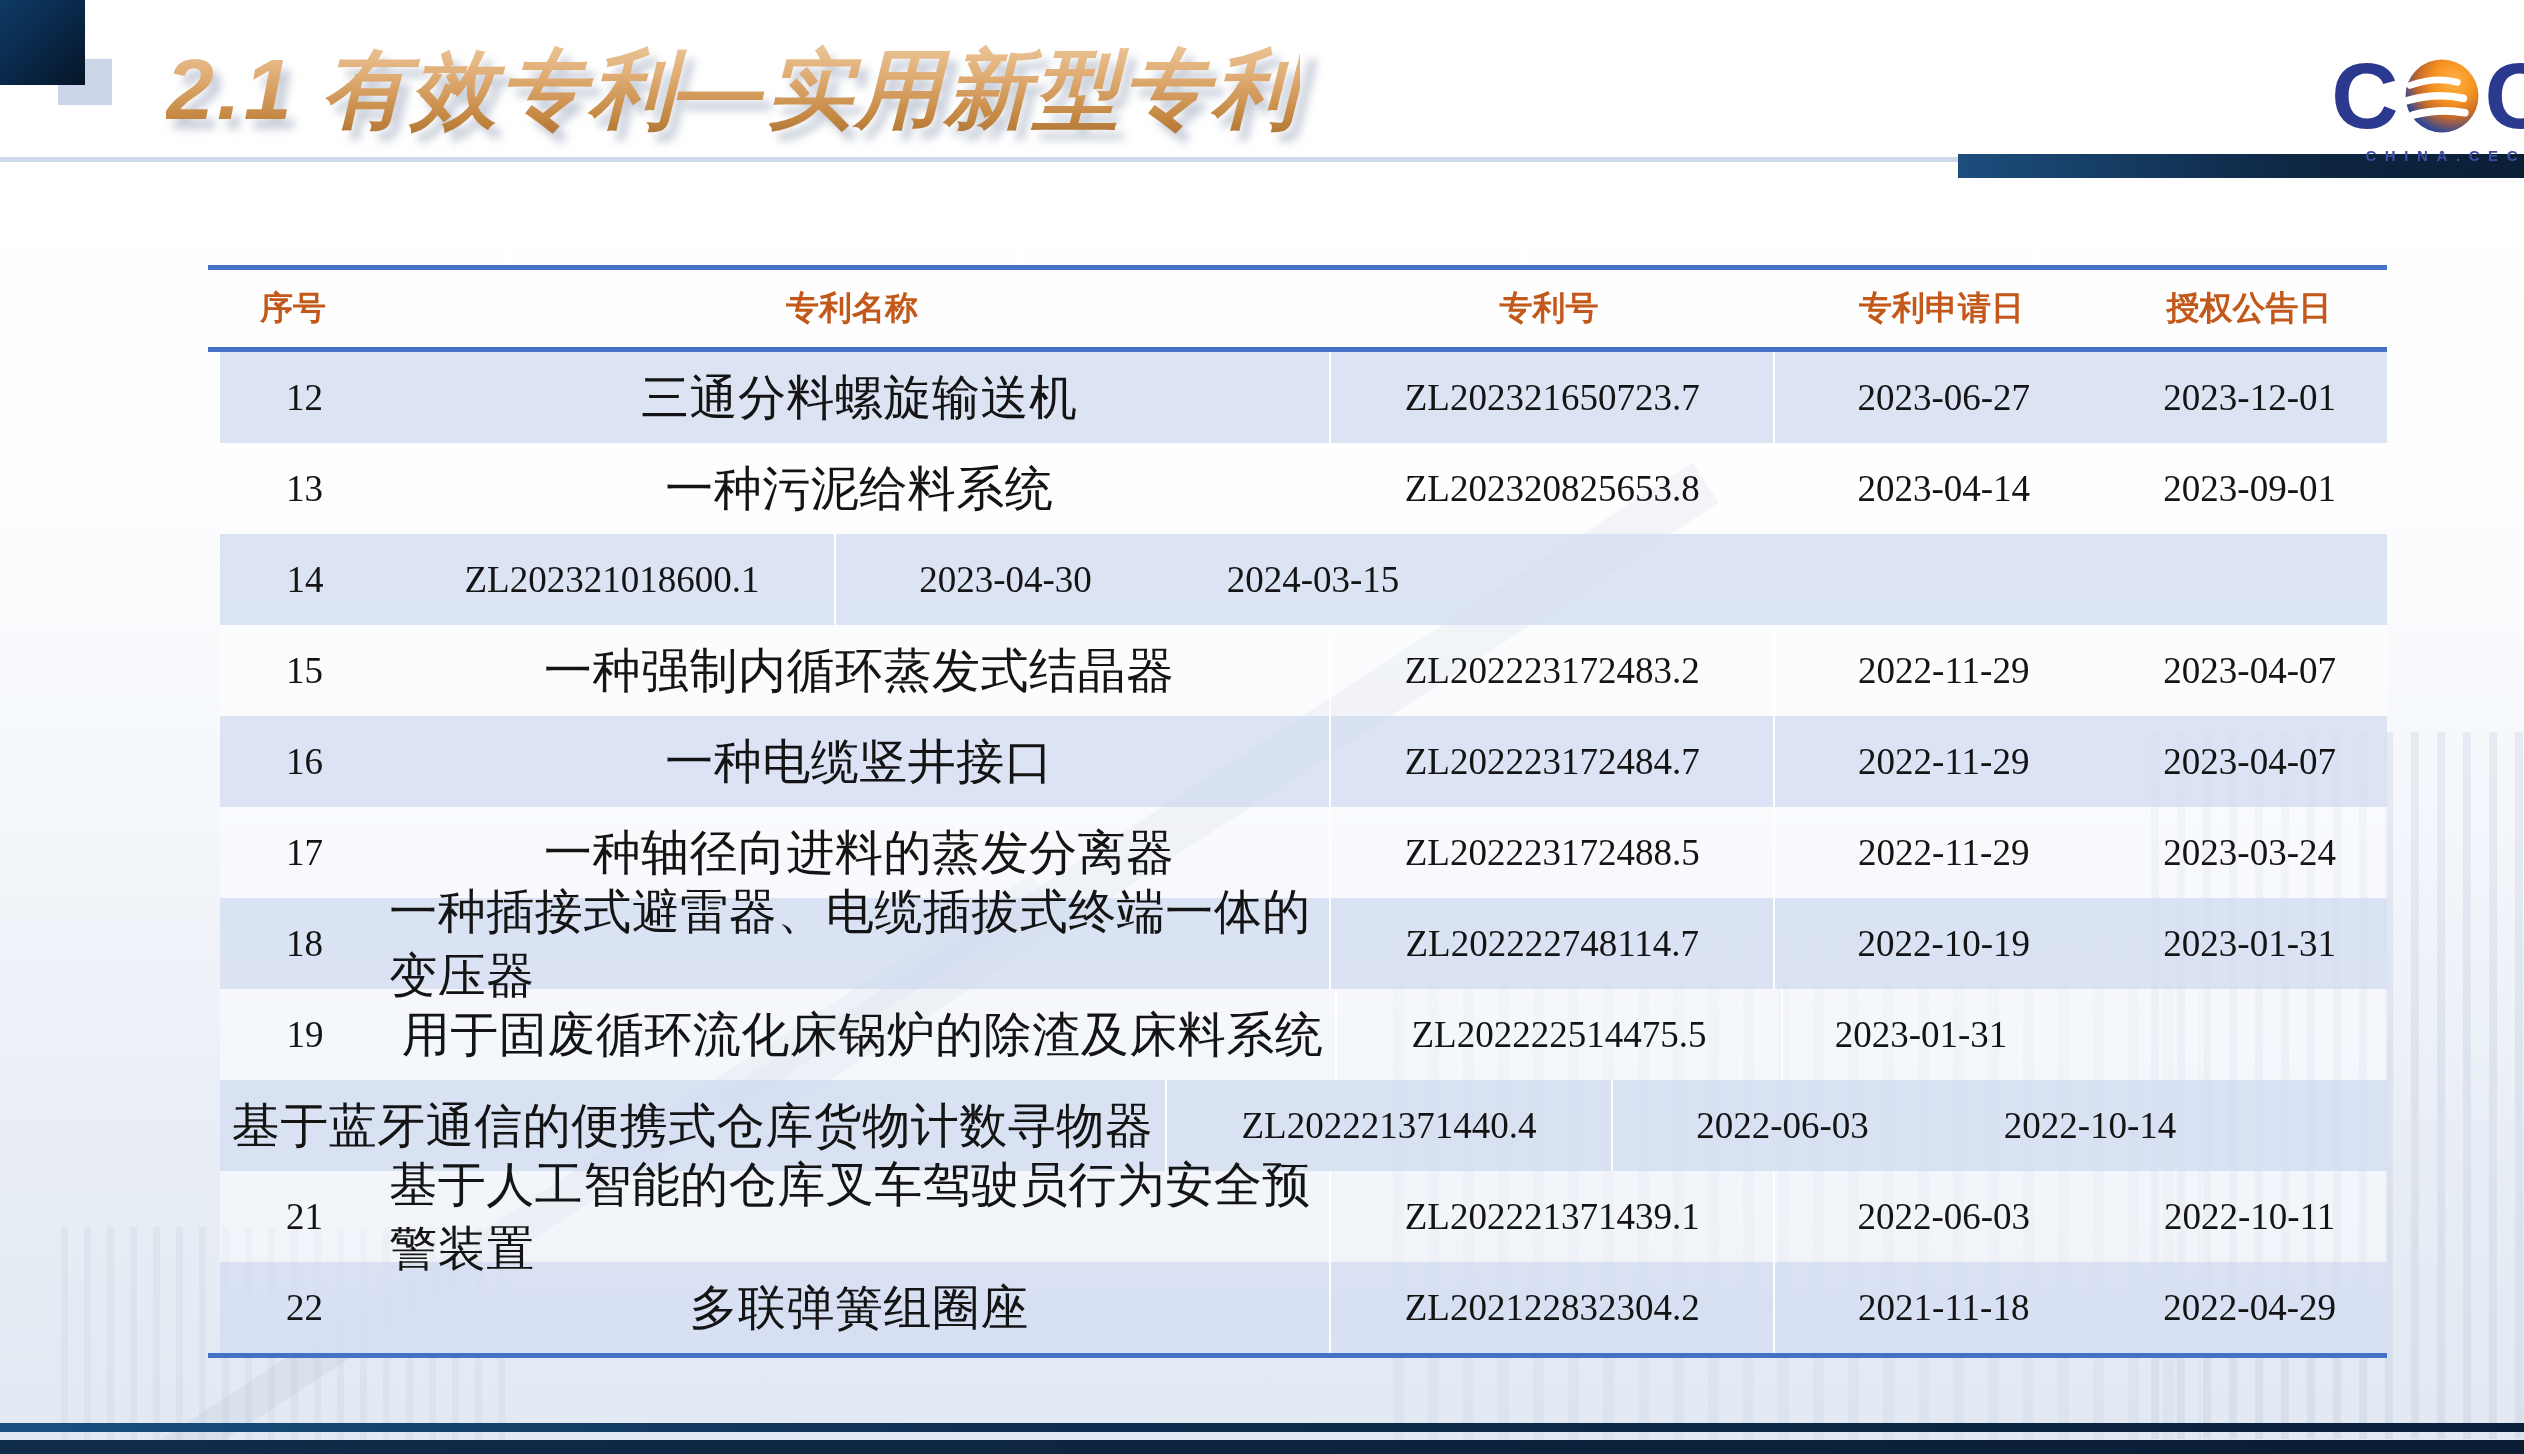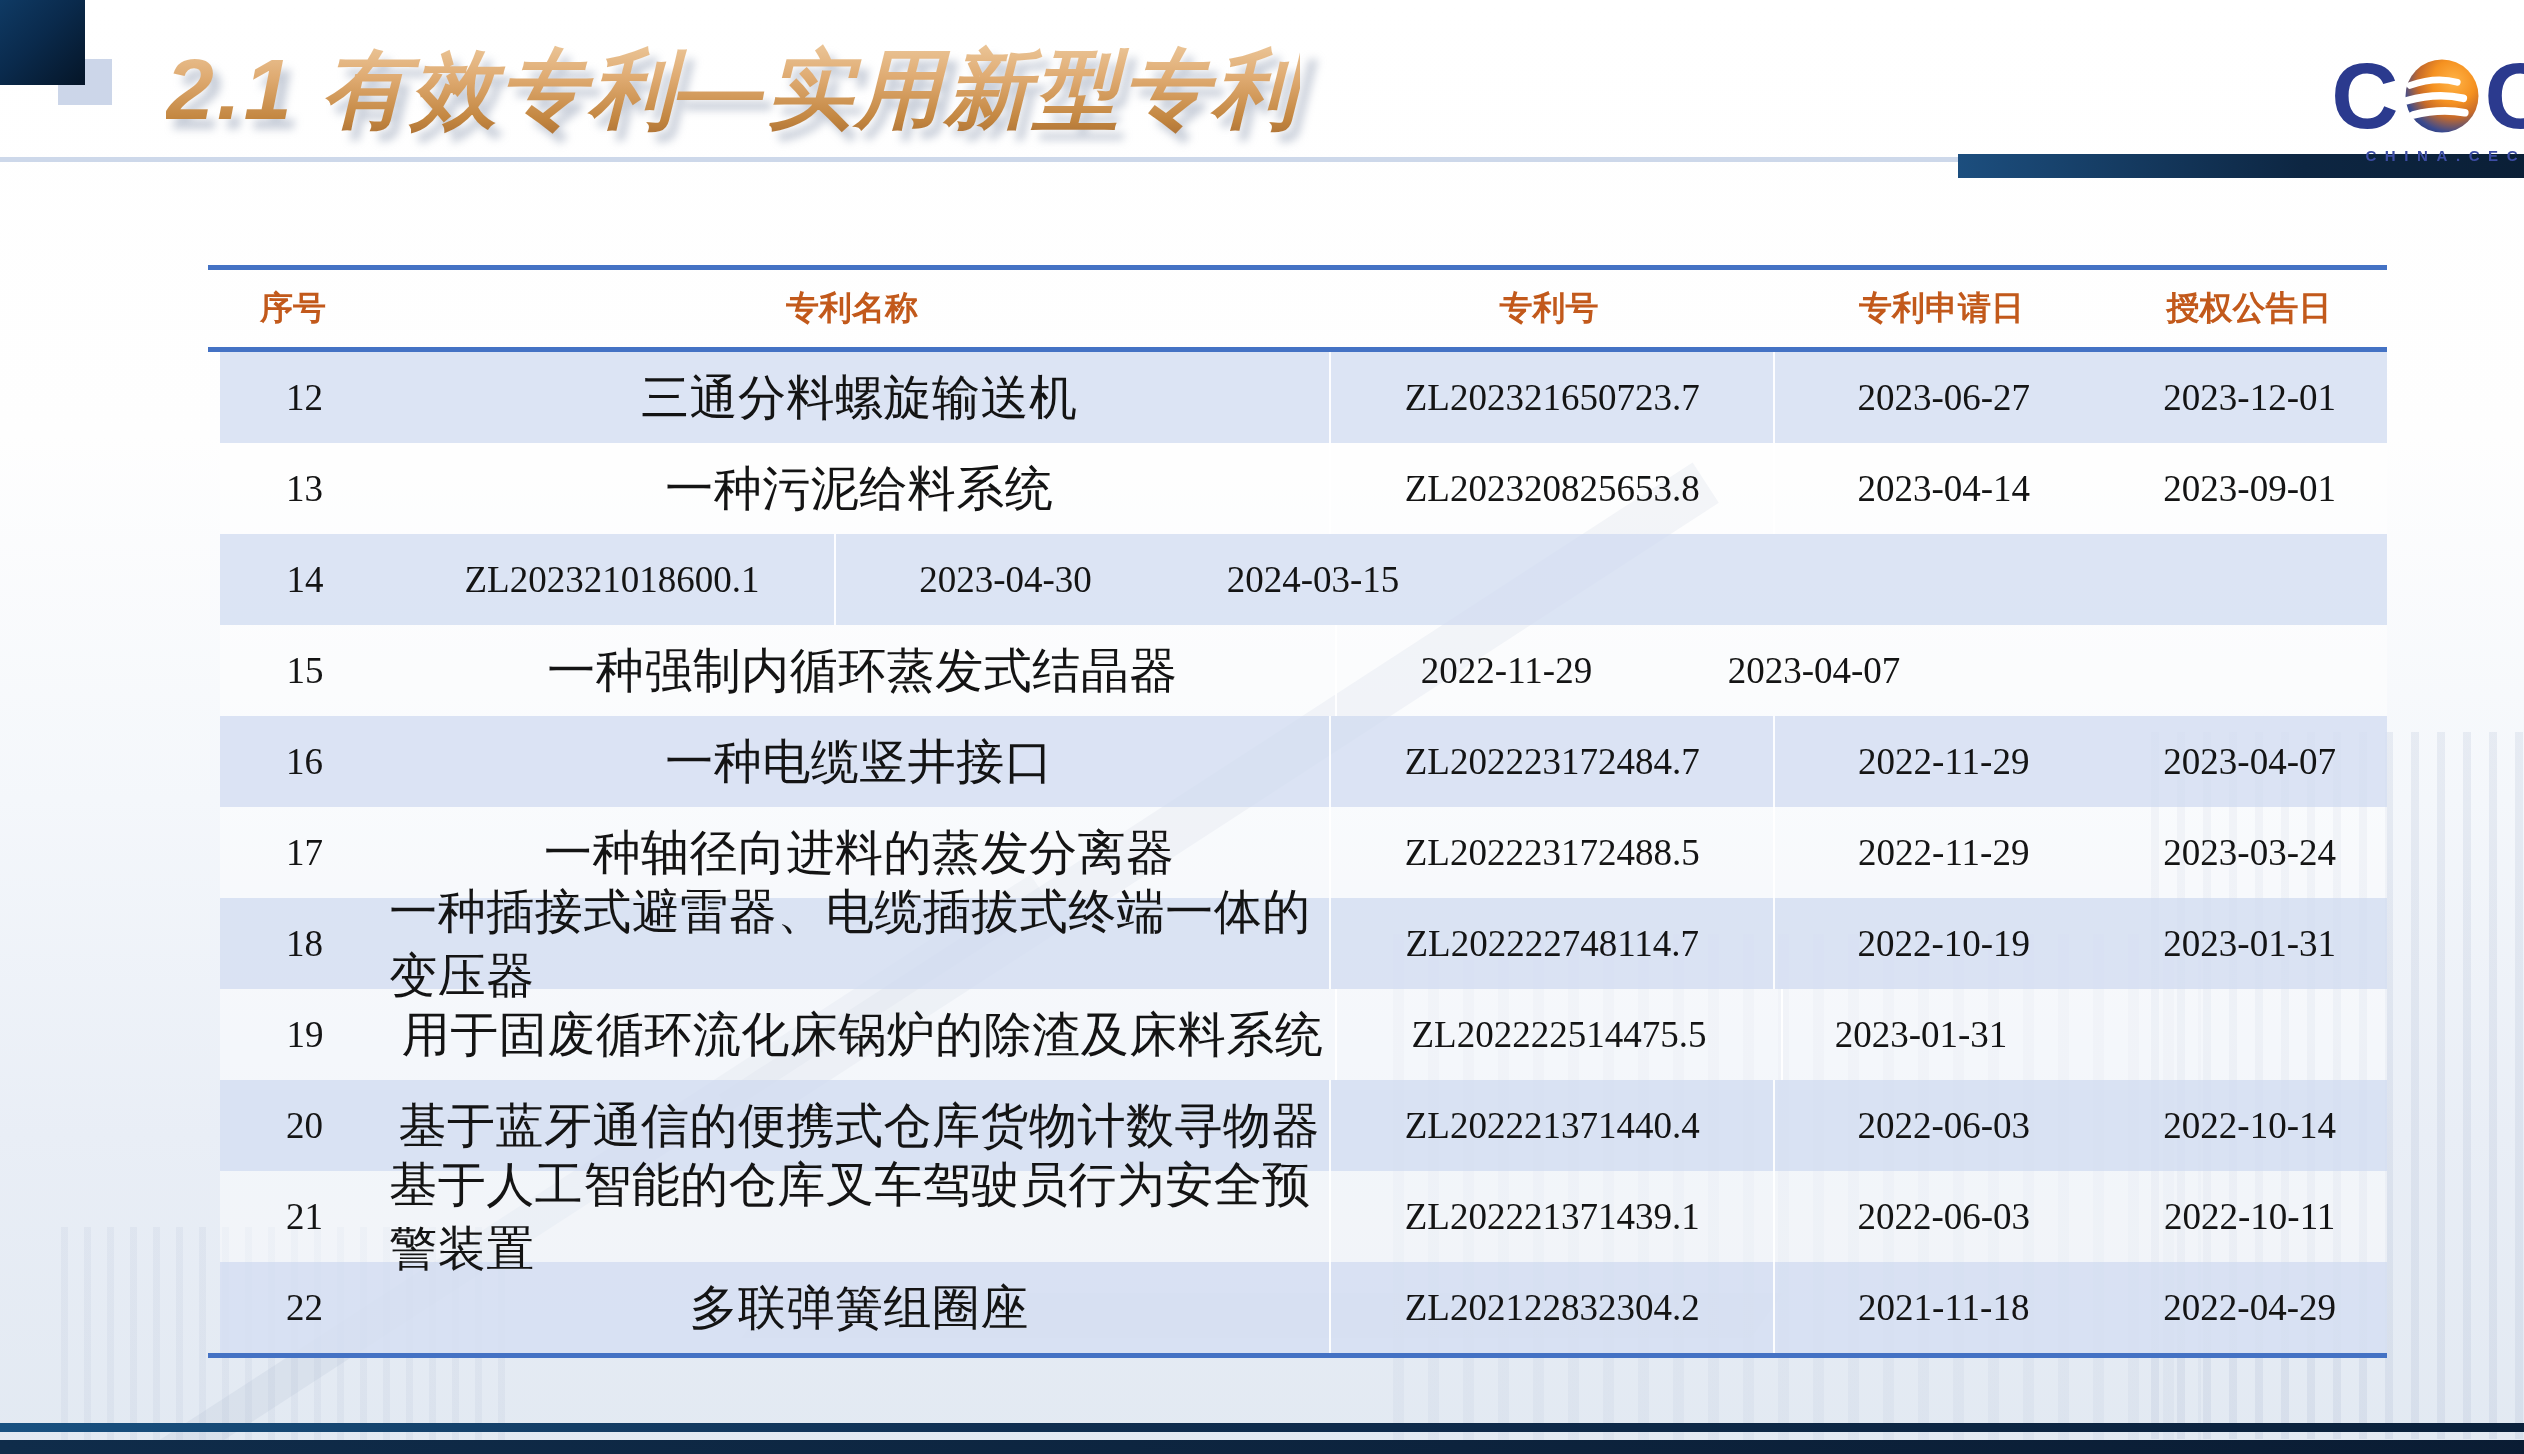--- a/index.html
+++ b/index.html
@@ -145,20 +145,21 @@
         </div>
         <div class="trow shaded">
           <div class="cell c1 num">14</div>
           <div class="cell c3 num">ZL202321018600.1</div>
           <div class="cell c4 num">2023-04-30</div>
           <div class="cell c5 num">2024-03-15</div>
         </div>
         <div class="trow plain">
           <div class="cell c1 num">15</div>
           <div class="cell c2 cjk">一种强制内循环蒸发式结晶器</div>
+          <div class="cell c3 num">ZL202223172483.2</div>
           <div class="cell c4 num">2022-11-29</div>
           <div class="cell c5 num">2023-04-07</div>
         </div>
         <div class="trow shaded">
           <div class="cell c1 num">16</div>
           <div class="cell c2 cjk">一种电缆竖井接口</div>
           <div class="cell c3 num">ZL202223172484.7</div>
           <div class="cell c4 num">2022-11-29</div>
           <div class="cell c5 num">2023-04-07</div>
         </div>
@@ -176,21 +177,20 @@
           <div class="cell c4 num">2022-10-19</div>
           <div class="cell c5 num">2023-01-31</div>
         </div>
         <div class="trow plain">
           <div class="cell c1 num">19</div>
           <div class="cell c2 cjk">用于固废循环流化床锅炉的除渣及床料系统</div>
           <div class="cell c3 num">ZL202222514475.5</div>
           <div class="cell c5 num">2023-01-31</div>
         </div>
         <div class="trow shaded">
-          <div class="cell c1 num">20</div>
           <div class="cell c2 cjk">基于蓝牙通信的便携式仓库货物计数寻物器</div>
           <div class="cell c3 num">ZL202221371440.4</div>
           <div class="cell c4 num">2022-06-03</div>
           <div class="cell c5 num">2022-10-14</div>
         </div>
         <div class="trow plain">
           <div class="cell c1 num">21</div>
           <div class="cell c2 cjk">基于人工智能的仓库叉车驾驶员行为安全预警装置</div>
           <div class="cell c3 num">ZL202221371439.1</div>
           <div class="cell c4 num">2022-06-03</div>

